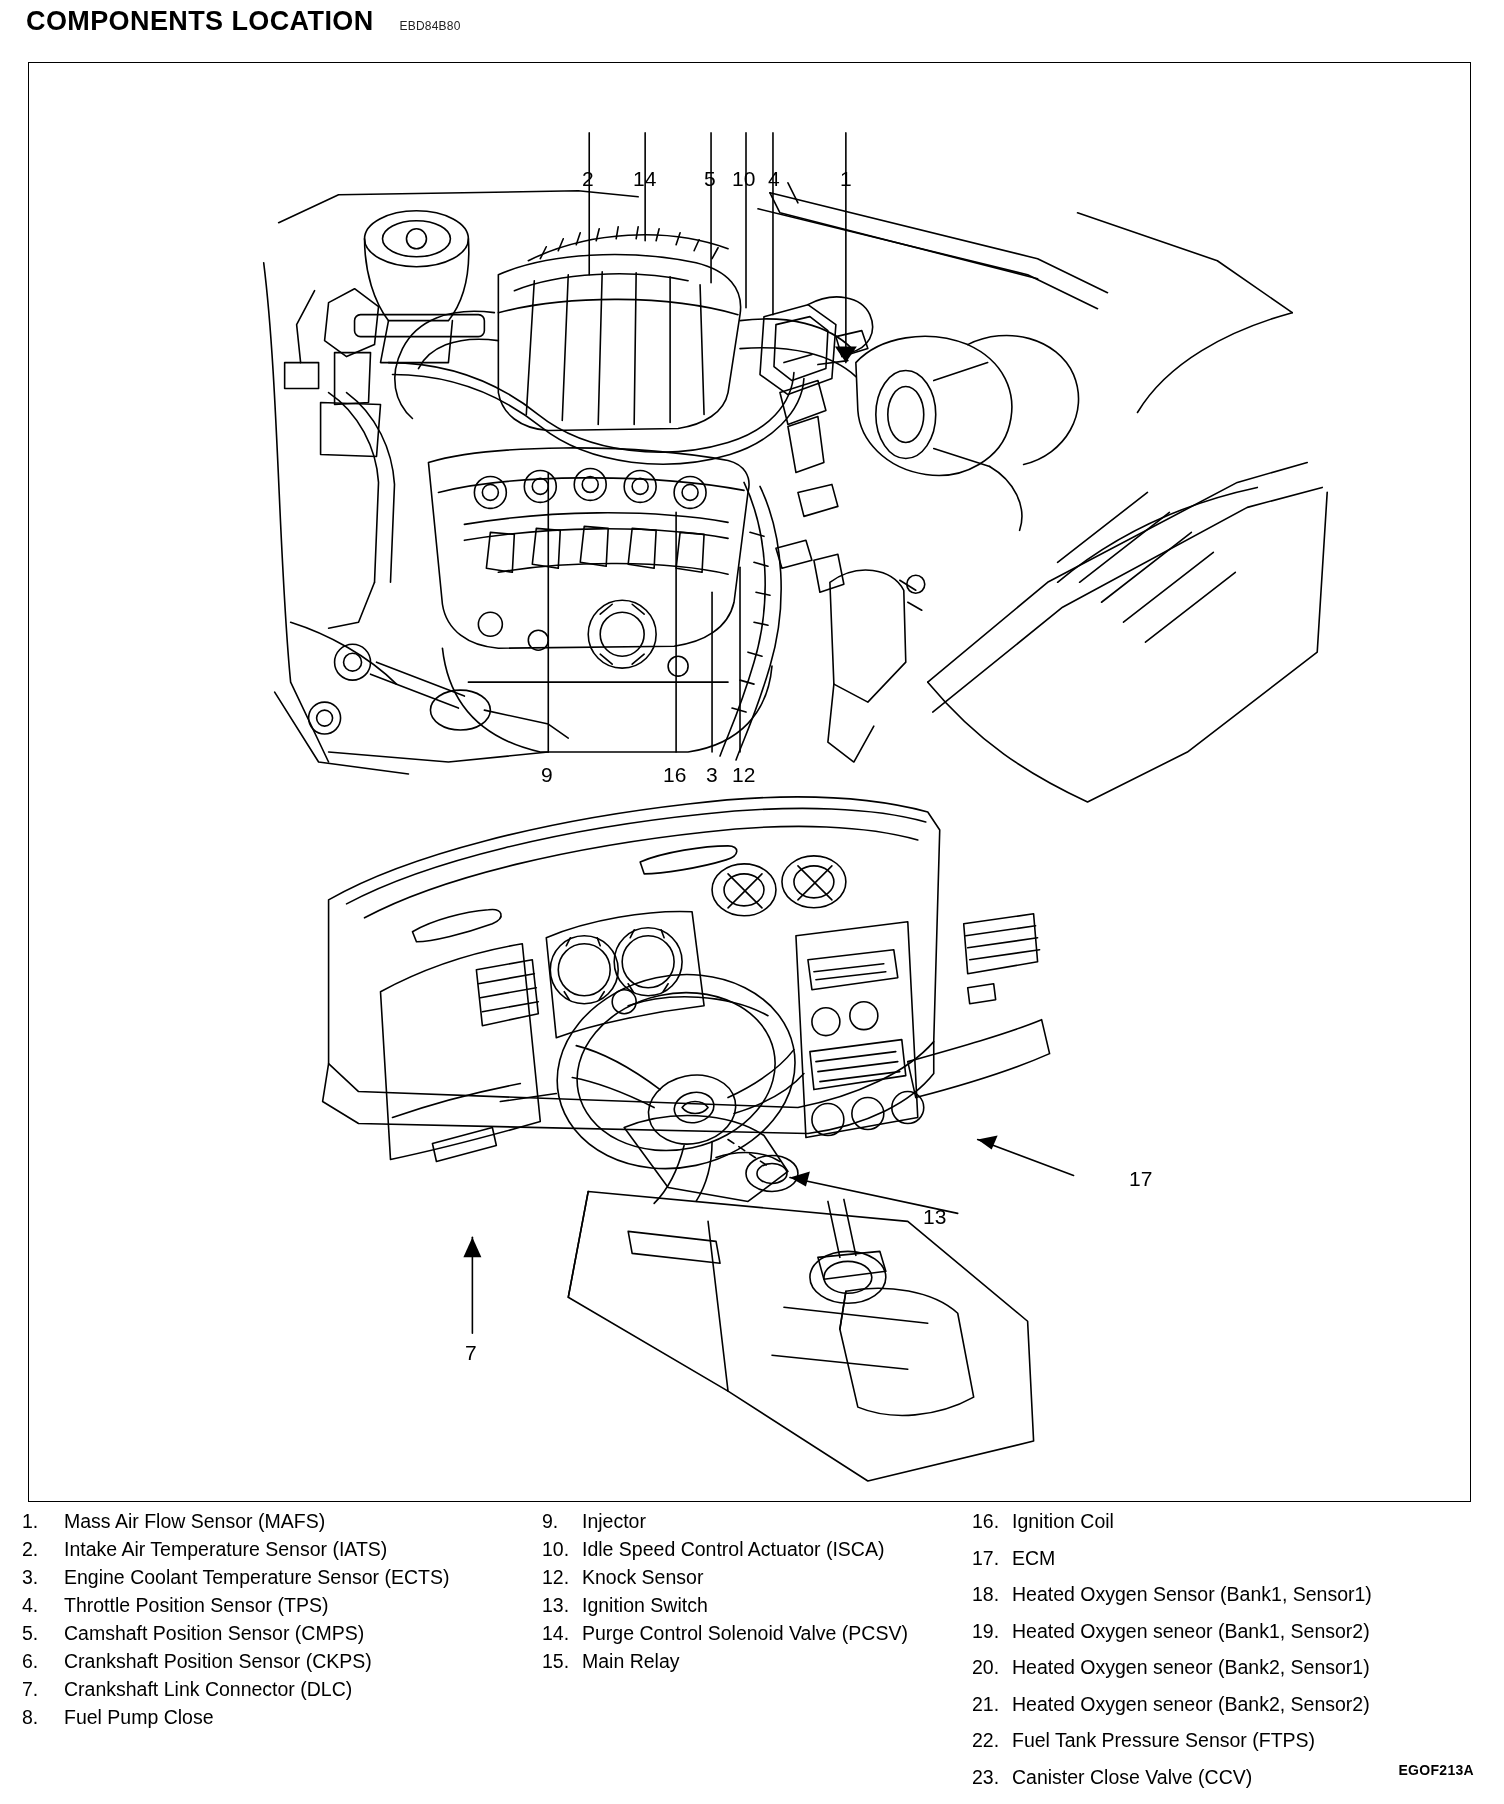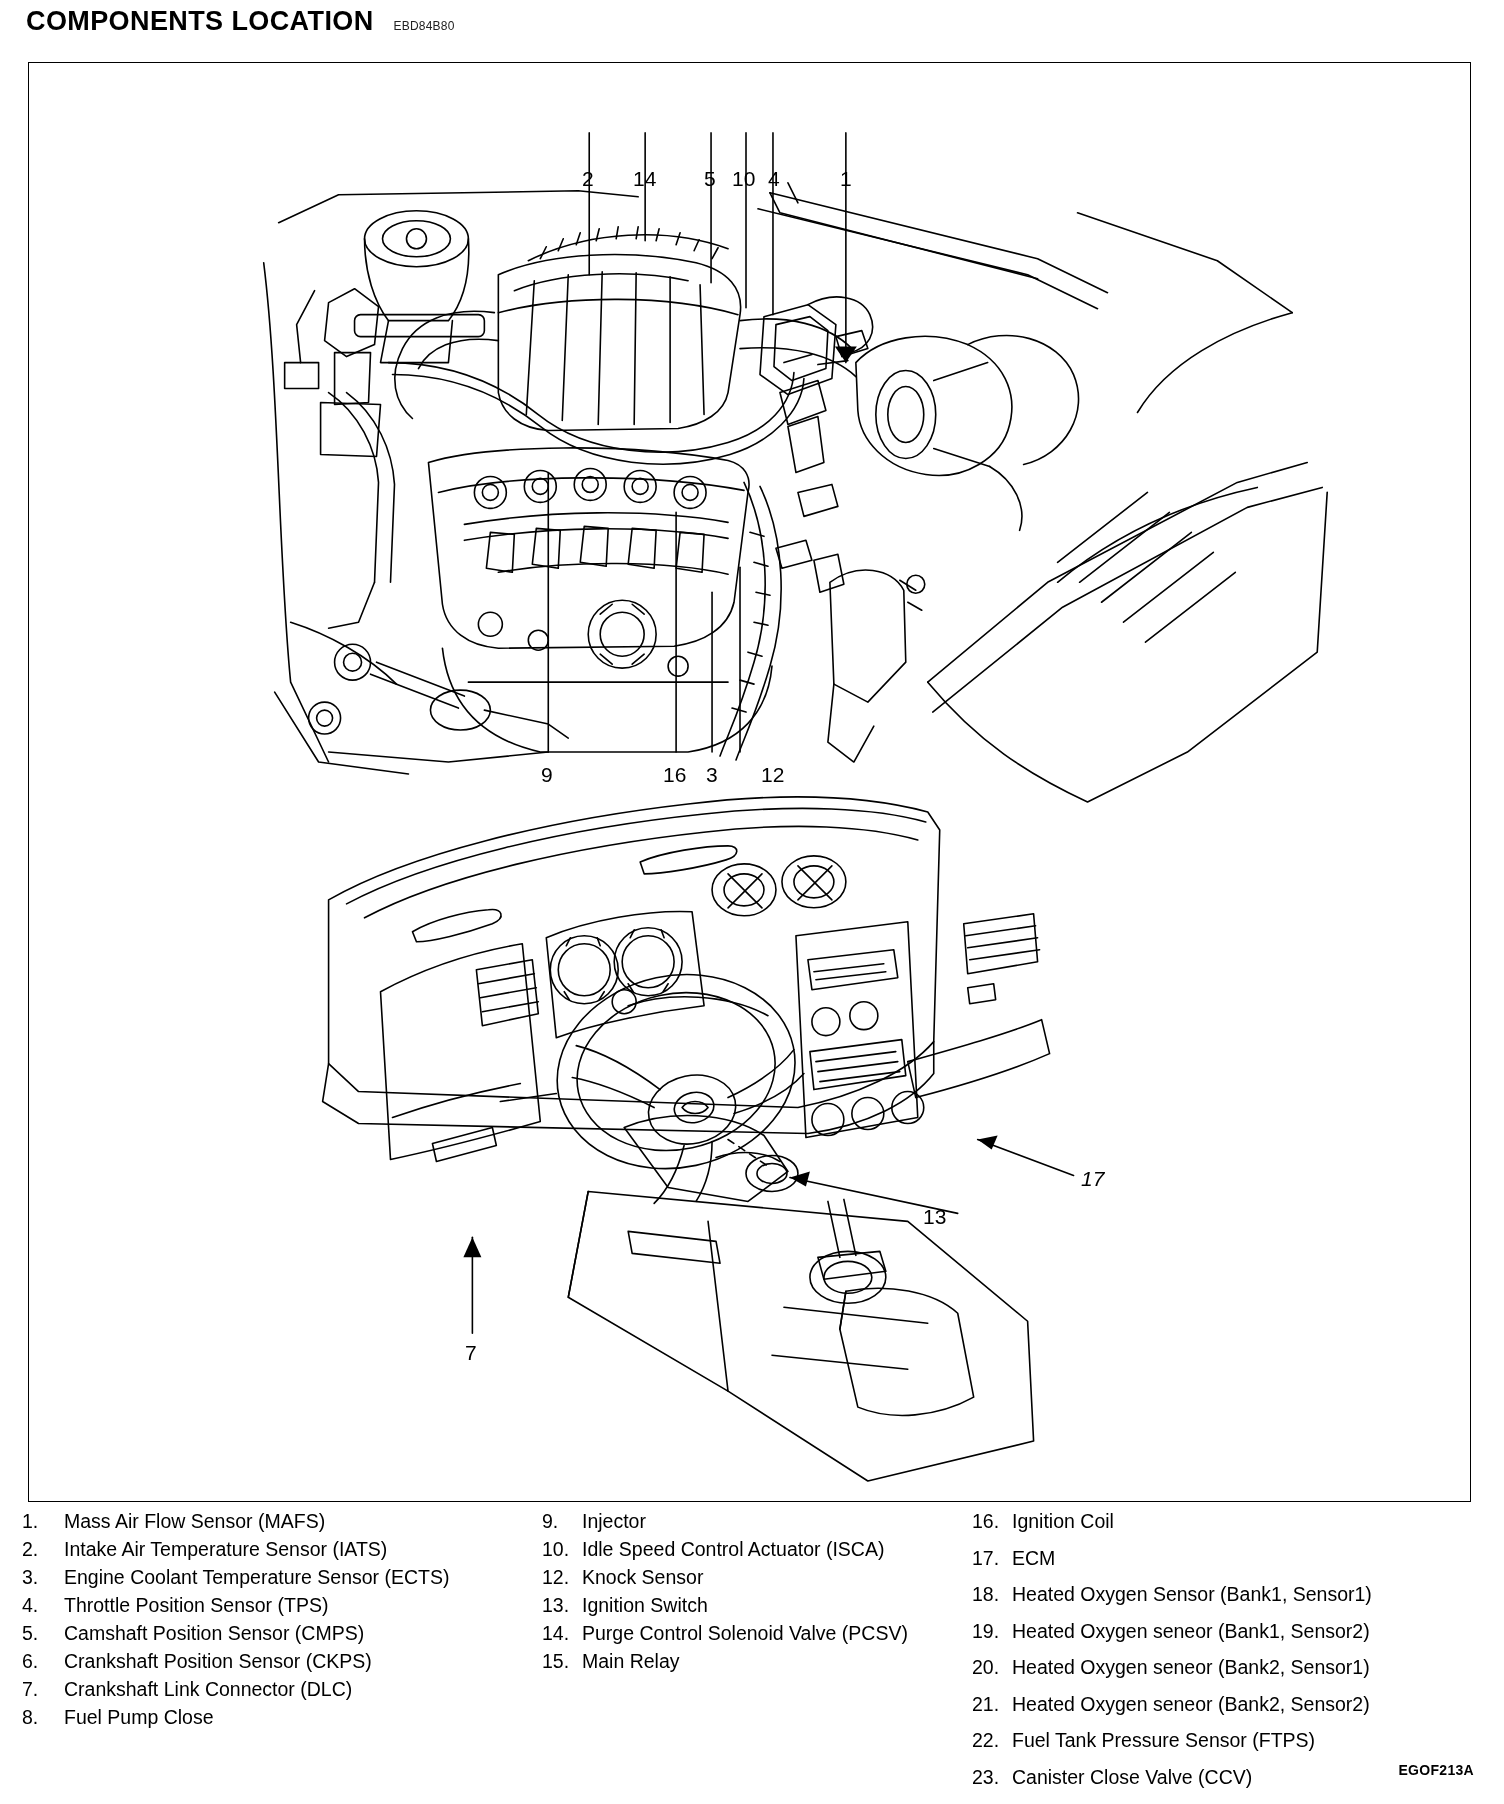--- a/index.html
+++ b/index.html
@@ -16,21 +16,21 @@
     overflow: hidden;
   }
 
   
   .page-header {
     position: absolute;
     top: 6px;
     left: 26px;
     display: flex;
     align-items: baseline;
-    gap: 20px;
+    gap: 26px;
   }
   .page-title {
     font-size: 27px;
     font-weight: bold;
     letter-spacing: 0.4px;
   }
   .doc-code {
     font-size: 12px;
     letter-spacing: 0.2px;
     font-weight: normal;
@@ -393,23 +393,23 @@
   <span class="callout" style="left:553px; top:104px;">2</span>
   <span class="callout" style="left:604px; top:104px;">14</span>
   <span class="callout" style="left:675px; top:104px;">5</span>
   <span class="callout" style="left:703px; top:104px;">10</span>
   <span class="callout" style="left:739px; top:104px;">4</span>
   <span class="callout" style="left:811px; top:104px;">1</span>
 
   <span class="callout" style="left:512px; top:700px;">9</span>
   <span class="callout" style="left:634px; top:700px;">16</span>
   <span class="callout" style="left:677px; top:700px;">3</span>
-  <span class="callout" style="left:703px; top:700px;margin-left:29px;">12</span>
-
-  <span class="callout" style="left:1052px; top:1104px;font-style:italic;">17</span>
+  <span class="callout" style="left:703px; top:700px;">12</span>
+
+  <span class="callout" style="left:1100px; top:1104px;">17</span>
   <span class="callout" style="left:894px; top:1142px;">13</span>
   <span class="callout" style="left:436px; top:1278px;">7</span>
 
 </div>
 
 <div class="legend">
 
   <div class="legend-col c1">
     <div class="legend-item">
       <span class="legend-num">1.</span>

